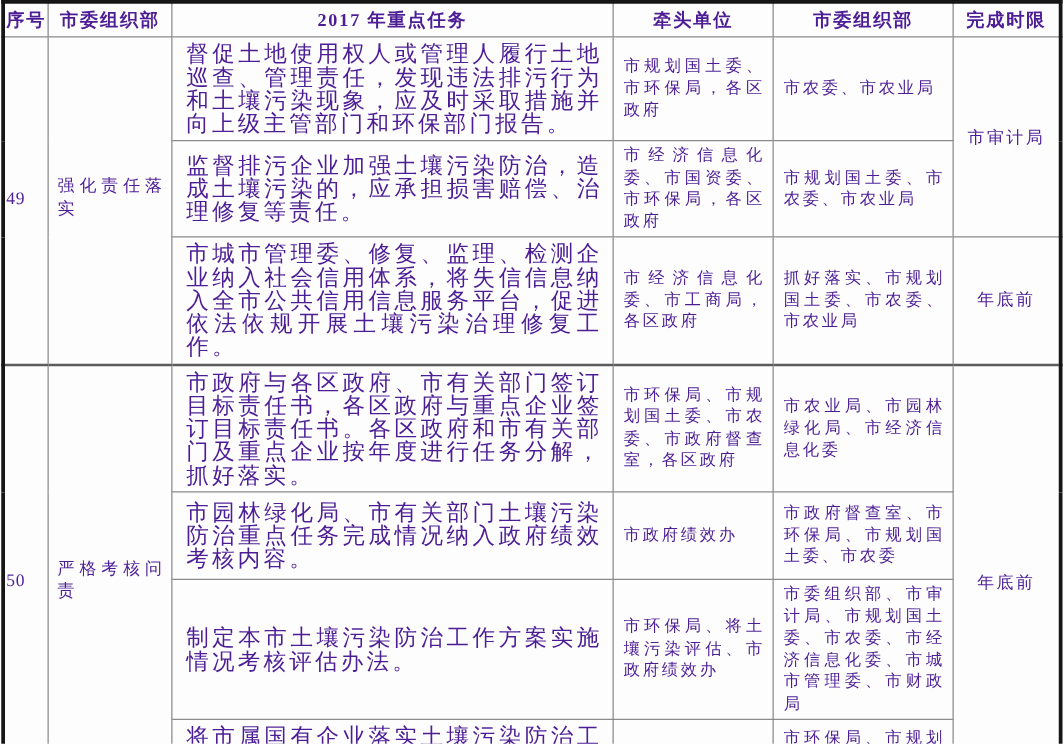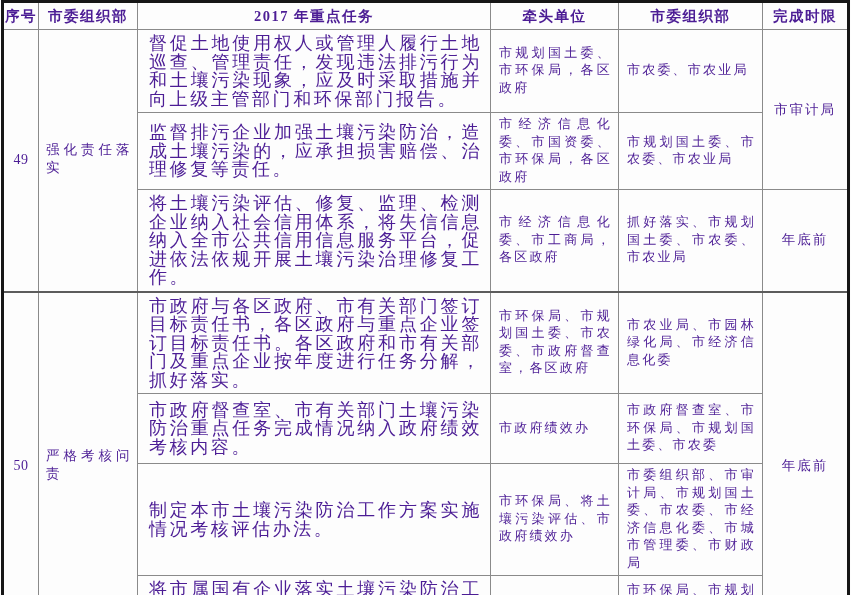--- a/index.html
+++ b/index.html
@@ -33,21 +33,21 @@
   }
   th{
     font-size:14.5px;
     font-weight:bold;
     text-align:center;
     letter-spacing:1.5px;
     padding:2px 1px;
     white-space:nowrap;
   }
   td.seq-cell{
-    text-align:center;
+    text-align:left;
     font-size:14px;
     letter-spacing:0.5px;
   }
   td.name-cell{
     font-size:13.5px;
     line-height:18px;
     letter-spacing:2.5px;
     text-align:justify;
     text-justify:inter-character;
     padding:3px 5px 3px 7px;
@@ -118,36 +118,36 @@
         <td class="lead-cell">市规划国土委、市环保局，各区政府</td>
         <td class="part-cell">市农委、市农业局</td>
         <td class="deadline-cell" rowspan="2">市审计局</td>
       </tr>
       <tr class="h-r2">
         <td class="task-cell">监督排污企业加强土壤污染防治，造成土壤污染的，应承担损害赔偿、治理修复等责任。</td>
         <td class="lead-cell">市经济信息化委、市国资委、市环保局，各区政府</td>
         <td class="part-cell">市规划国土委、市农委、市农业局</td>
       </tr>
       <tr class="h-r3">
-        <td class="task-cell">将土壤污染评估、修复、监理、检测企业纳入社会信用体系，将失信信息纳入全市公共信用信息服务平台，促进依法依规开展土壤污染治理修复工作。</td>
+        <td class="task-cell">市城市管理委、修复、监理、检测企业纳入社会信用体系，将失信信息纳入全市公共信用信息服务平台，促进依法依规开展土壤污染治理修复工作。</td>
         <td class="lead-cell">市经济信息化委、市工商局，各区政府</td>
         <td class="part-cell">抓好落实、市规划国土委、市农委、市农业局</td>
         <td class="deadline-cell">年底前</td>
       </tr>
 
       <tr class="h-r4 group-start">
         <td class="seq-cell" rowspan="4">50</td>
         <td class="name-cell" rowspan="4">严格考核问责</td>
         <td class="task-cell">市政府与各区政府、市有关部门签订目标责任书，各区政府与重点企业签订目标责任书。各区政府和市有关部门及重点企业按年度进行任务分解，抓好落实。</td>
         <td class="lead-cell">市环保局、市规划国土委、市农委、市政府督查室，各区政府</td>
         <td class="part-cell">市农业局、市园林绿化局、市经济信息化委</td>
         <td class="deadline-cell" rowspan="4">年底前</td>
       </tr>
       <tr class="h-r5">
-        <td class="task-cell">市政府督查室、市有关部门土壤污染防治重点任务完成情况纳入政府绩效考核内容。</td>
+        <td class="task-cell">市园林绿化局、市有关部门土壤污染防治重点任务完成情况纳入政府绩效考核内容。</td>
         <td class="lead-cell">市政府绩效办</td>
         <td class="part-cell">市政府督查室、市环保局、市规划国土委、市农委</td>
       </tr>
       <tr class="h-r6">
         <td class="task-cell">制定本市土壤污染防治工作方案实施情况考核评估办法。</td>
         <td class="lead-cell">市环保局、将土壤污染评估、市政府绩效办</td>
         <td class="part-cell">市委组织部、市审计局、市规划国土委、市农委、市经济信息化委、市城市管理委、市财政局</td>
       </tr>
       <tr class="h-r7">
         <td class="task-cell">将市属国有企业落实土壤污染防治工作方案情况，纳入对企业领导班子和领导干部考核内容。</td>

